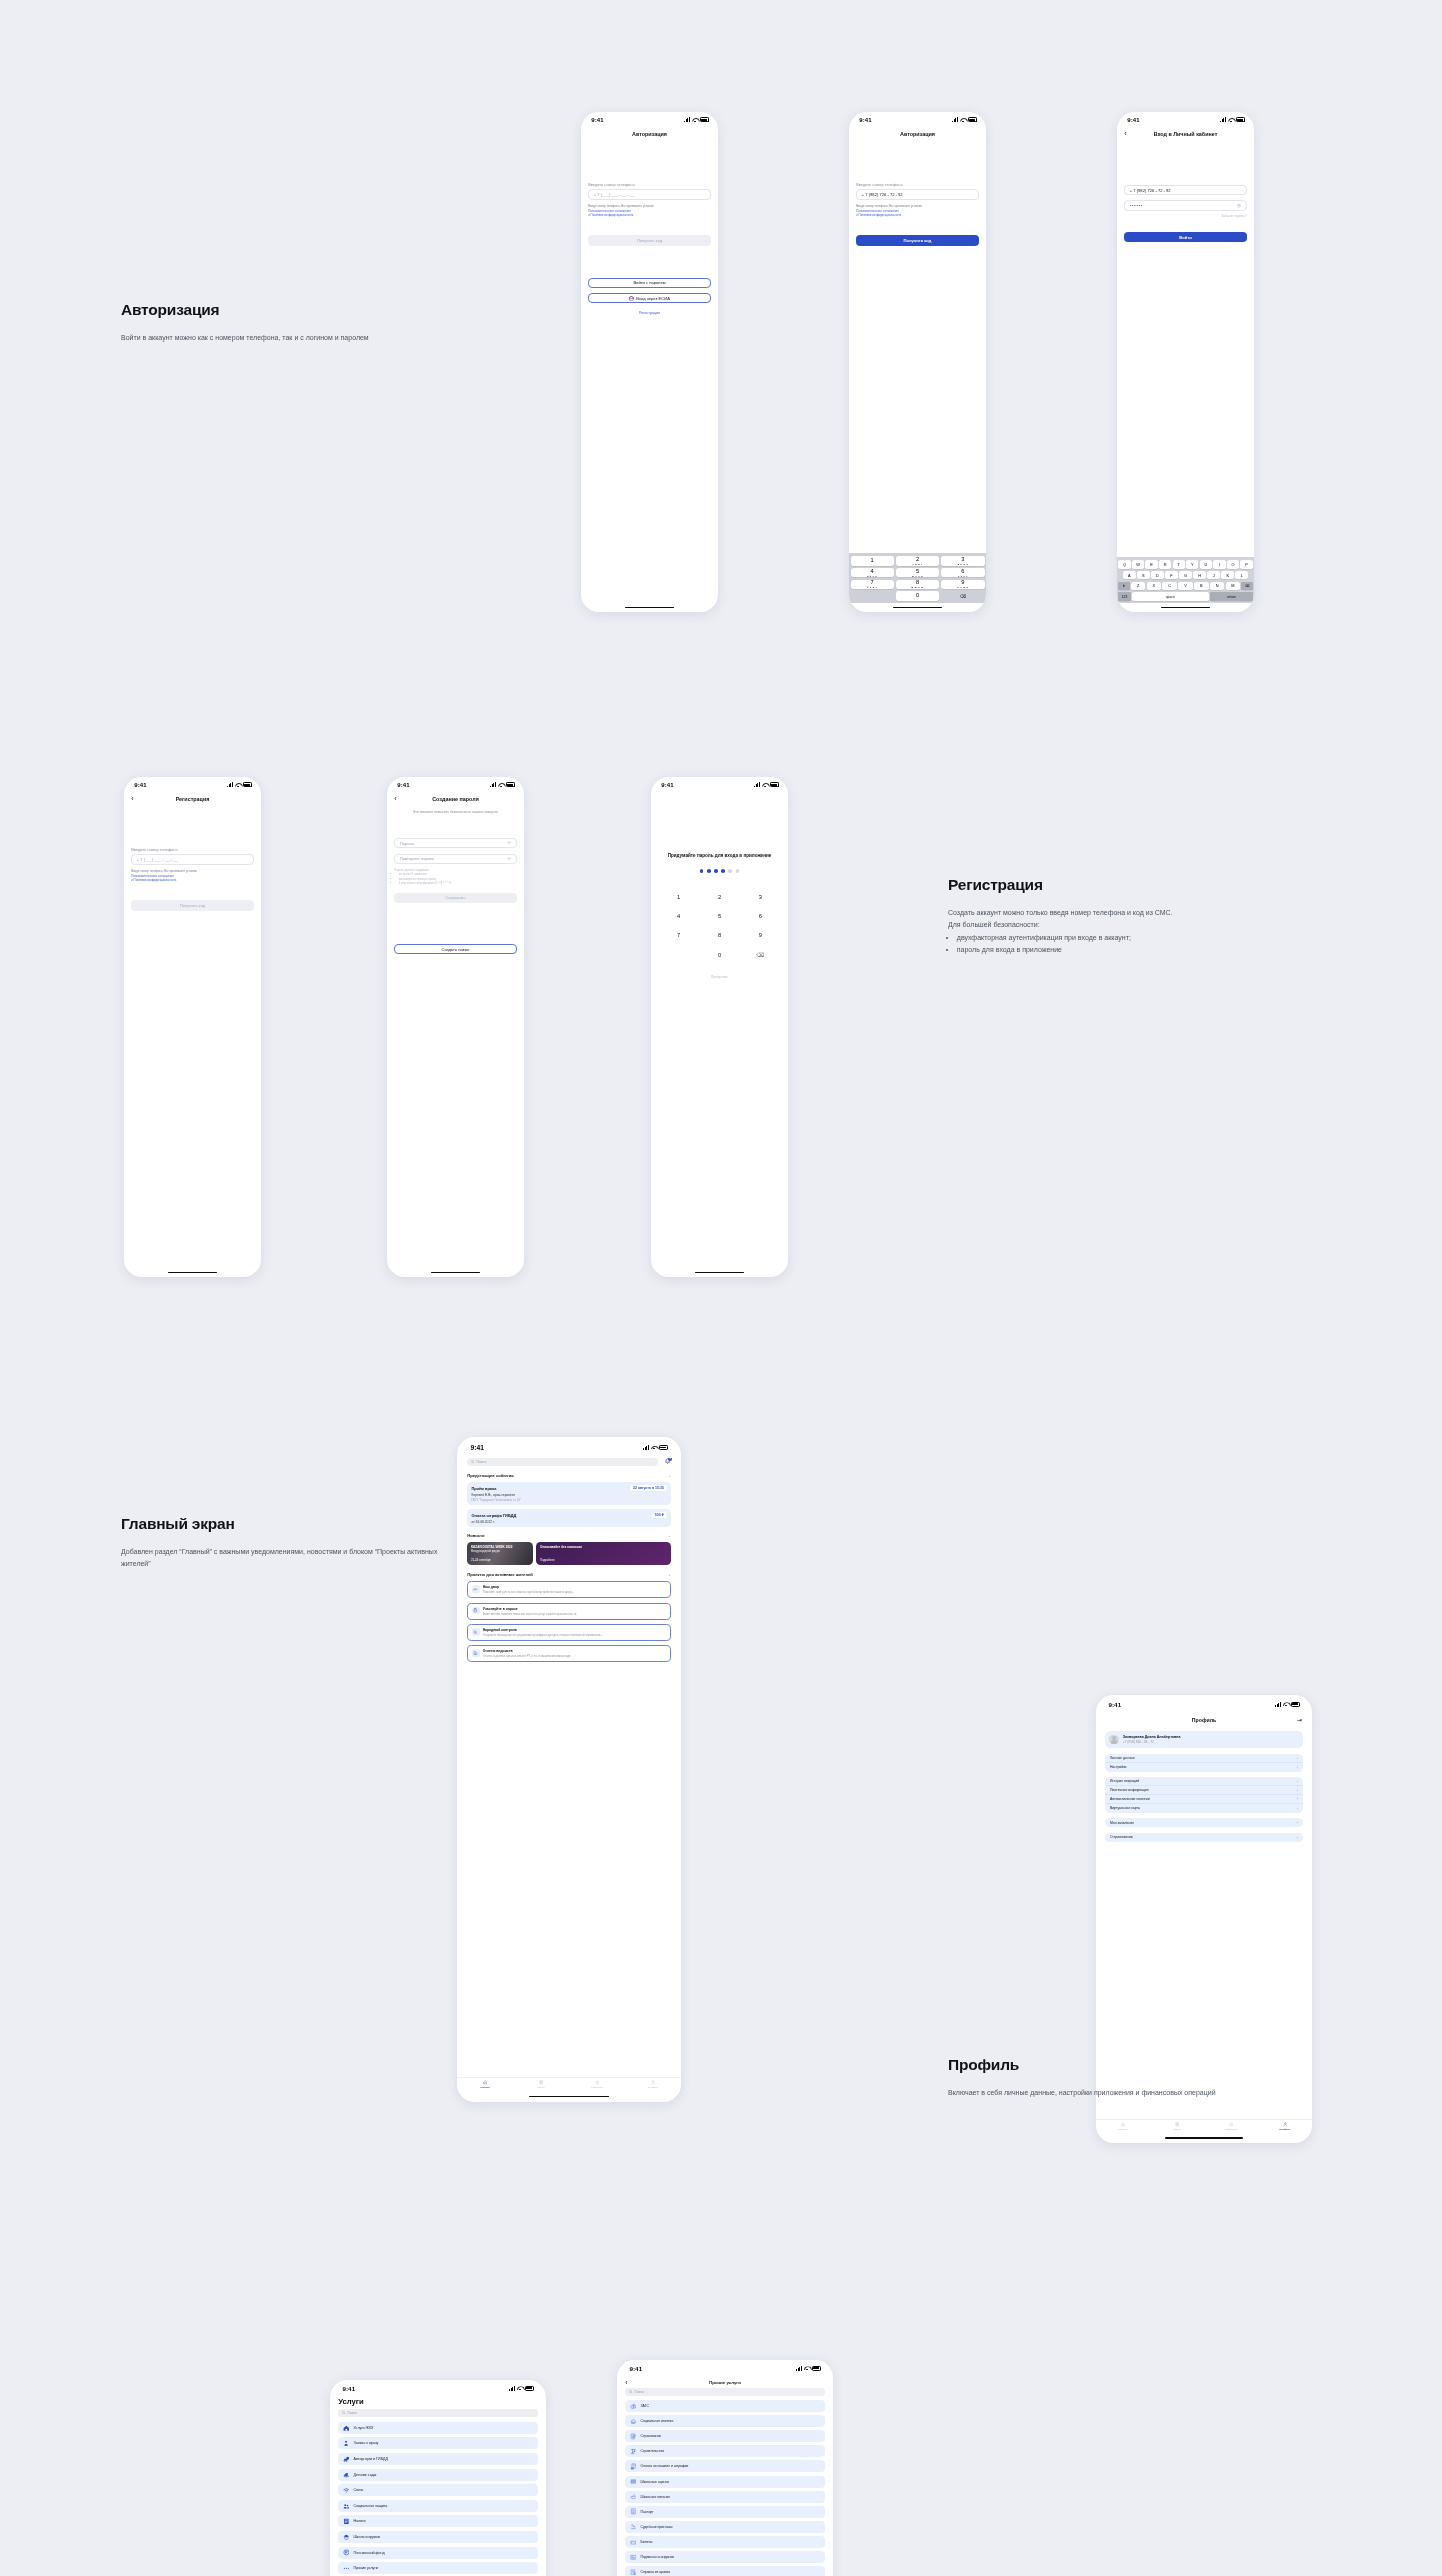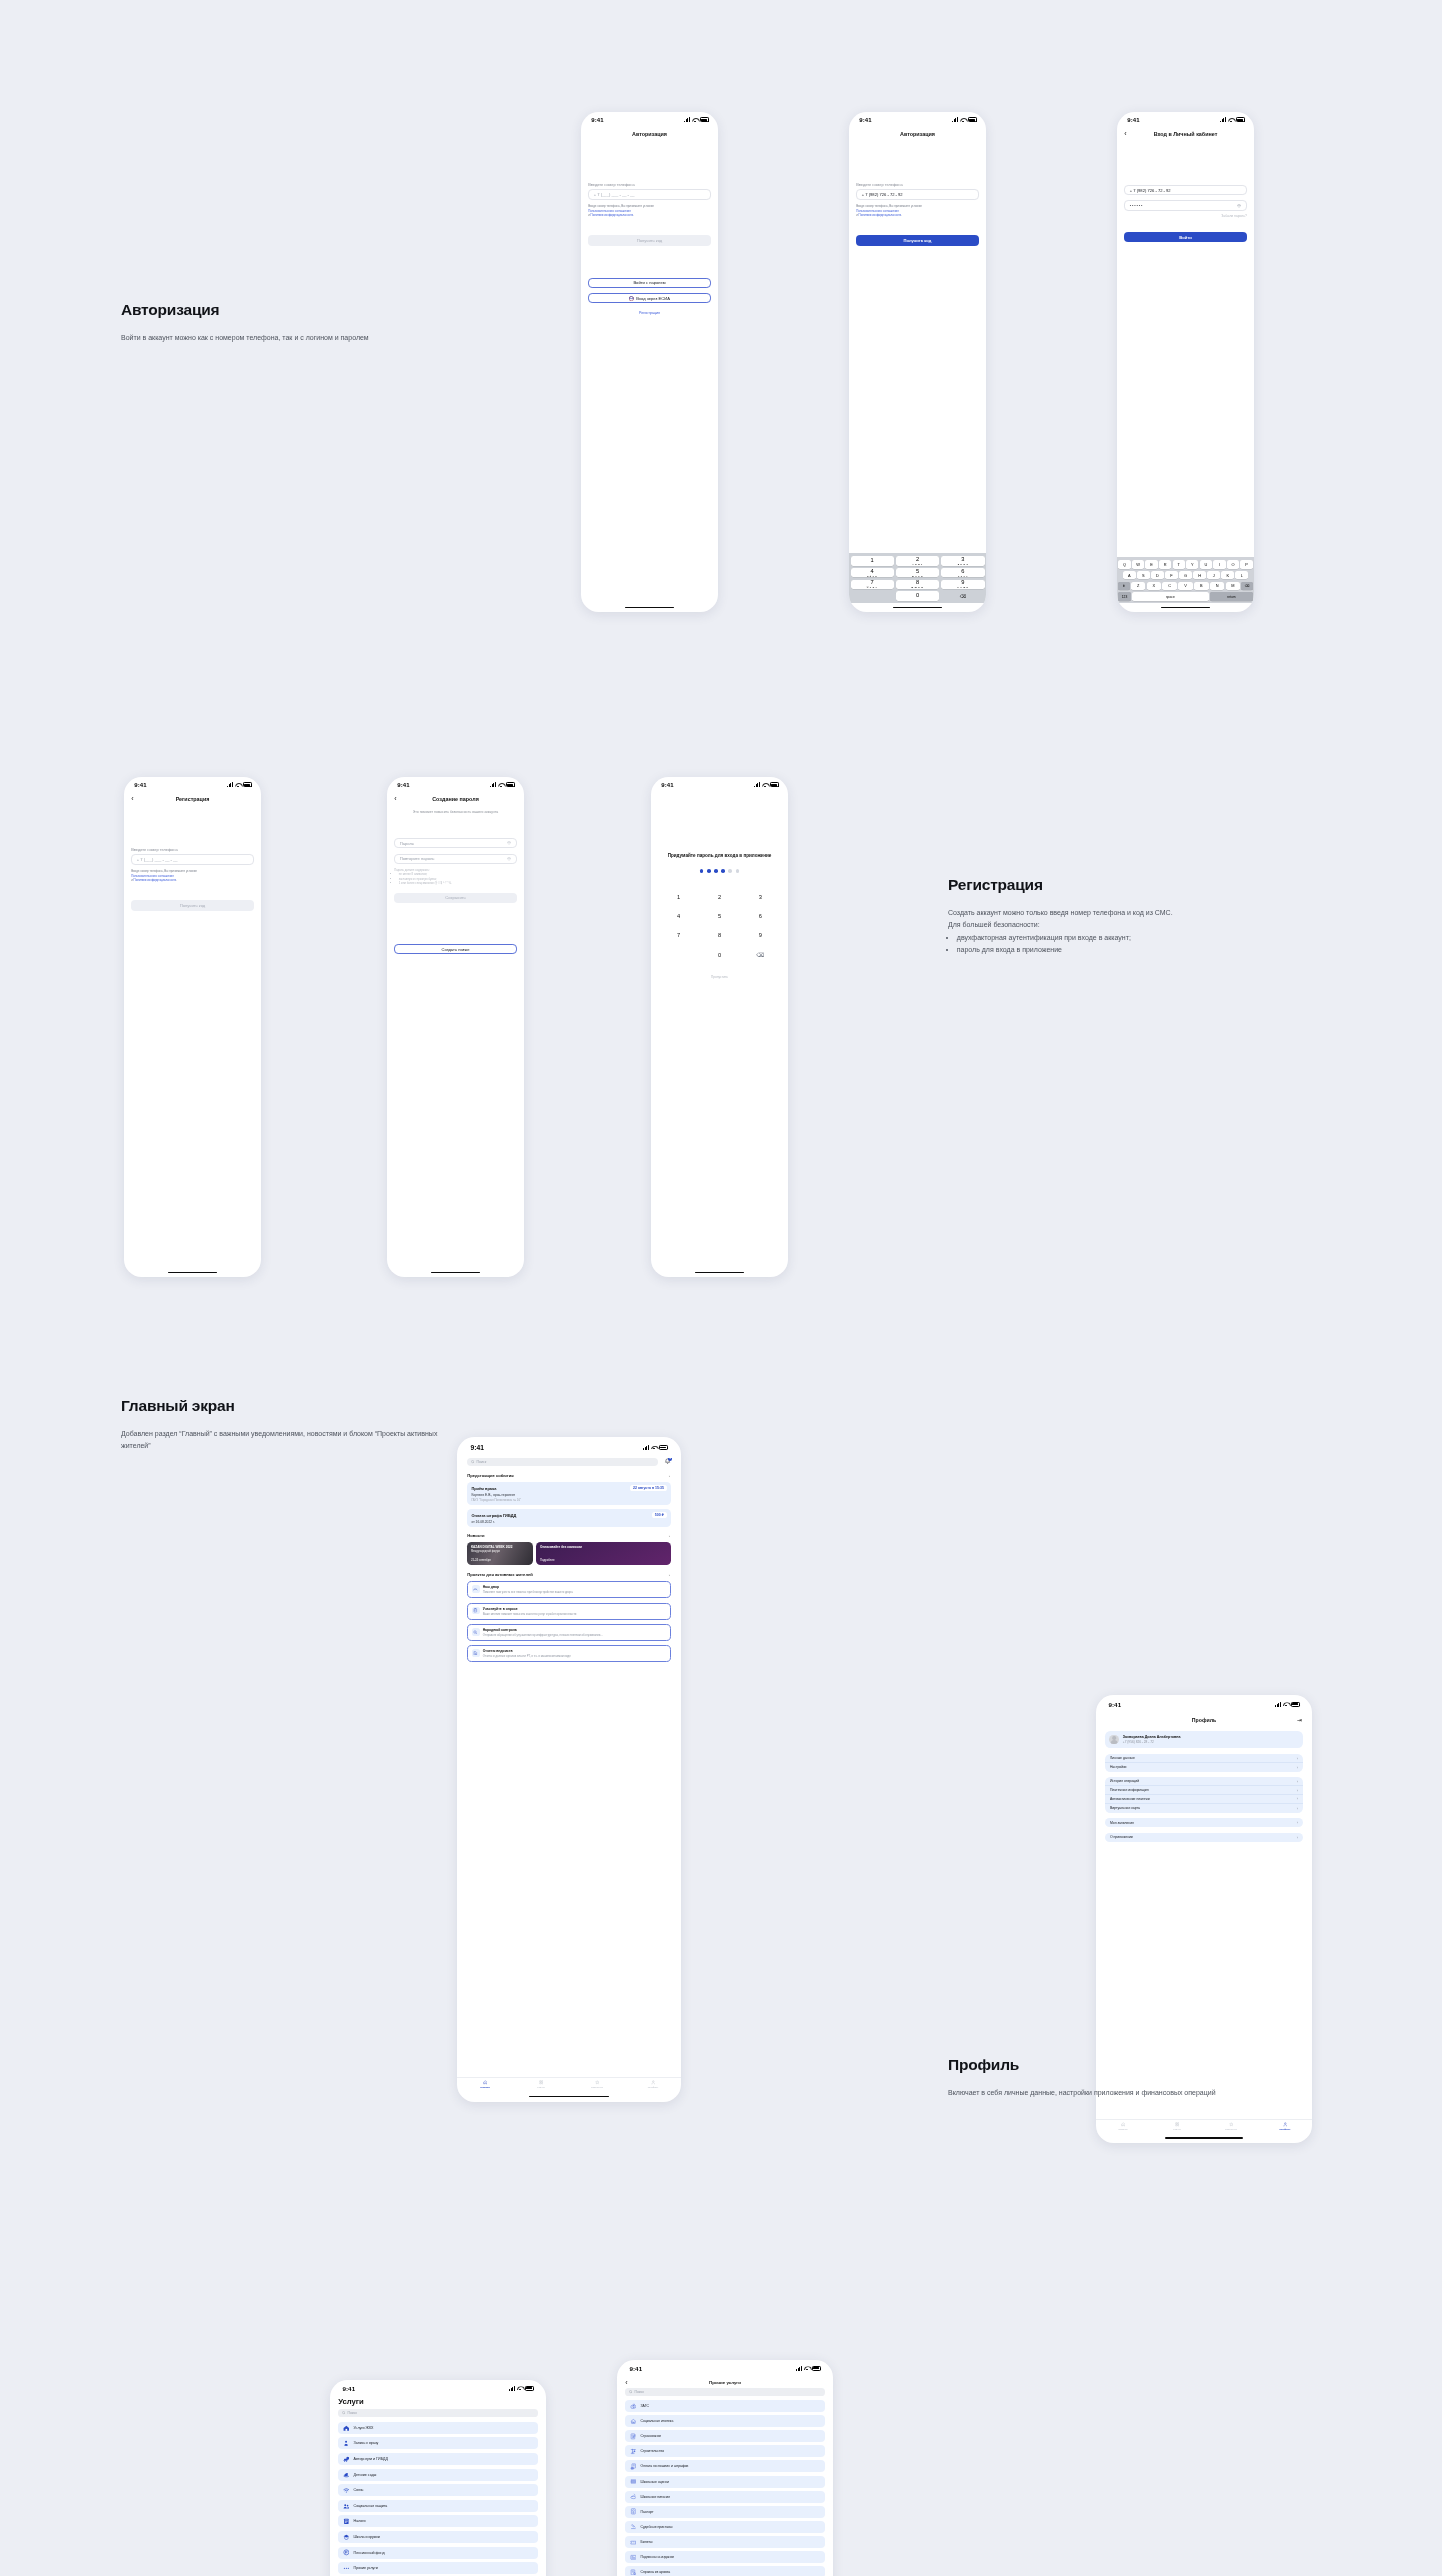--- a/index.html
+++ b/index.html
@@ -504,21 +504,21 @@
       <ul id="reg-bullets">
           <li>двухфакторная аутентификация при входе в аккаунт;</li>
           <li>пароль для входа в приложение</li>
         </ul>
     </div>
   </div>
 </div>
 
 <div>
 
-  <div style="position:absolute;left:121px;top:1397px;width:330px;">
+  <div style="position:absolute;left:121px;top:1515px;width:330px;">
     <div class="copy-h">Главный экран</div>
     <div class="copy-p" style="margin-top:13.4px;">Добавлен раздел “Главный” с важными уведомлениями, новостями и блоком “Проекты активных жителей”</div>
   </div>
 
   <div class="phone" style="left:457px;top:1437px;width:224px;height:665px;">
     <div class="notch-bar" style="height:20.6px;flex:0 0 20.6px;padding:0 13.4px;">
       <span class="sb-time" style="font-size:6.7px;">9:41</span>
       <span class="sb-icons">
         <span class="sig">
             <i></i>

